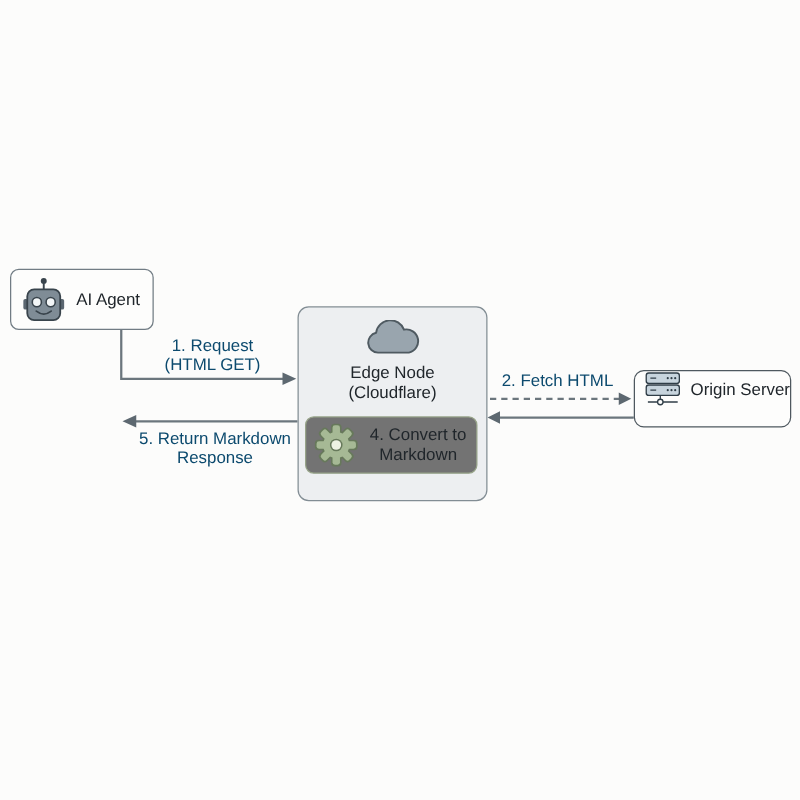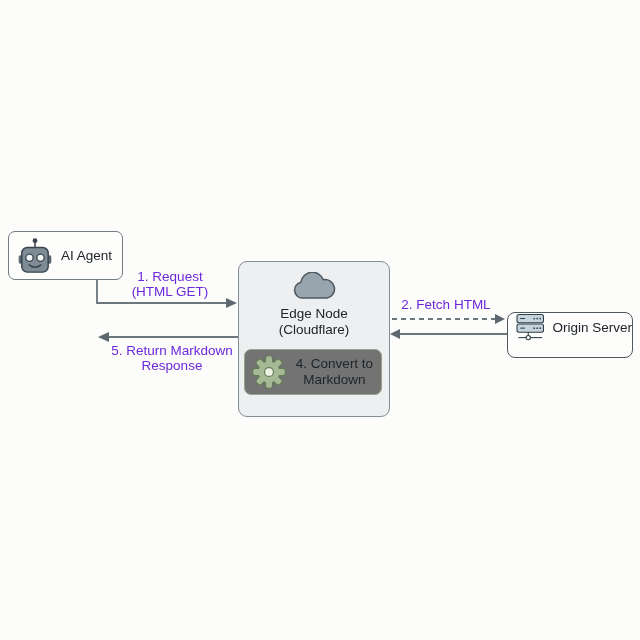--- a/index.html
+++ b/index.html
@@ -2,21 +2,21 @@
 <html><head>
 <meta charset="utf-8">
 <style>
   html,body { margin:0; padding:0; background:#fcfcfb; }
   .canvas {
     position:relative; width:640px; height:640px; background:#fcfcfb;
     overflow:hidden; font-family:"Liberation Sans", sans-serif; color:#20262b;
   }
   svg.connectors { position:absolute; left:0; top:0; }
 
-  .node { position:absolute; box-sizing:border-box; display:flex; align-items:center;margin-top:16px; }
+  .node { position:absolute; box-sizing:border-box; display:flex; align-items:center; }
   .node-label { font-size:13.5px; white-space:nowrap; }
 
   .ai-agent {
     left:8px; top:215px; width:115px; height:49px;
     background:#fdfdfc; border:1.5px solid #717c84; border-radius:7px;
     padding:0 0 0 9px; gap:9px;
   }
   .origin-server {
     left:507px; top:296px; width:126px; height:46px;
     background:#fdfdfc; border:1.6px solid #4e585f; border-radius:8px;
@@ -34,21 +34,21 @@
   .process {
     position:absolute; left:5px; top:87px; width:138px; height:46px;
     background:#737373; border:1.4px solid #97a489; border-radius:7px;
     display:flex; align-items:center; padding:0 4px 0 6px; gap:5px; box-sizing:border-box;
   }
   .process-label { flex:1; text-align:center; font-size:13.5px; line-height:16px; }
   .process-label span { display:block; }
 
   .edge-label {
     position:absolute; transform:translateX(-50%); text-align:center;
-    font-size:13.5px; line-height:15px; white-space:nowrap; color:#6d28d9;
+    font-size:13.5px; line-height:15px; white-space:nowrap; color:#0c4a6e;
   }
   .edge-label span { display:block; }
 </style>
 </head>
 <body>
 
 <div class="canvas">
 
   <svg class="connectors" width="640" height="640" viewBox="0 0 640 640">
     <g stroke="#6b767d" stroke-width="1.8" fill="none">

